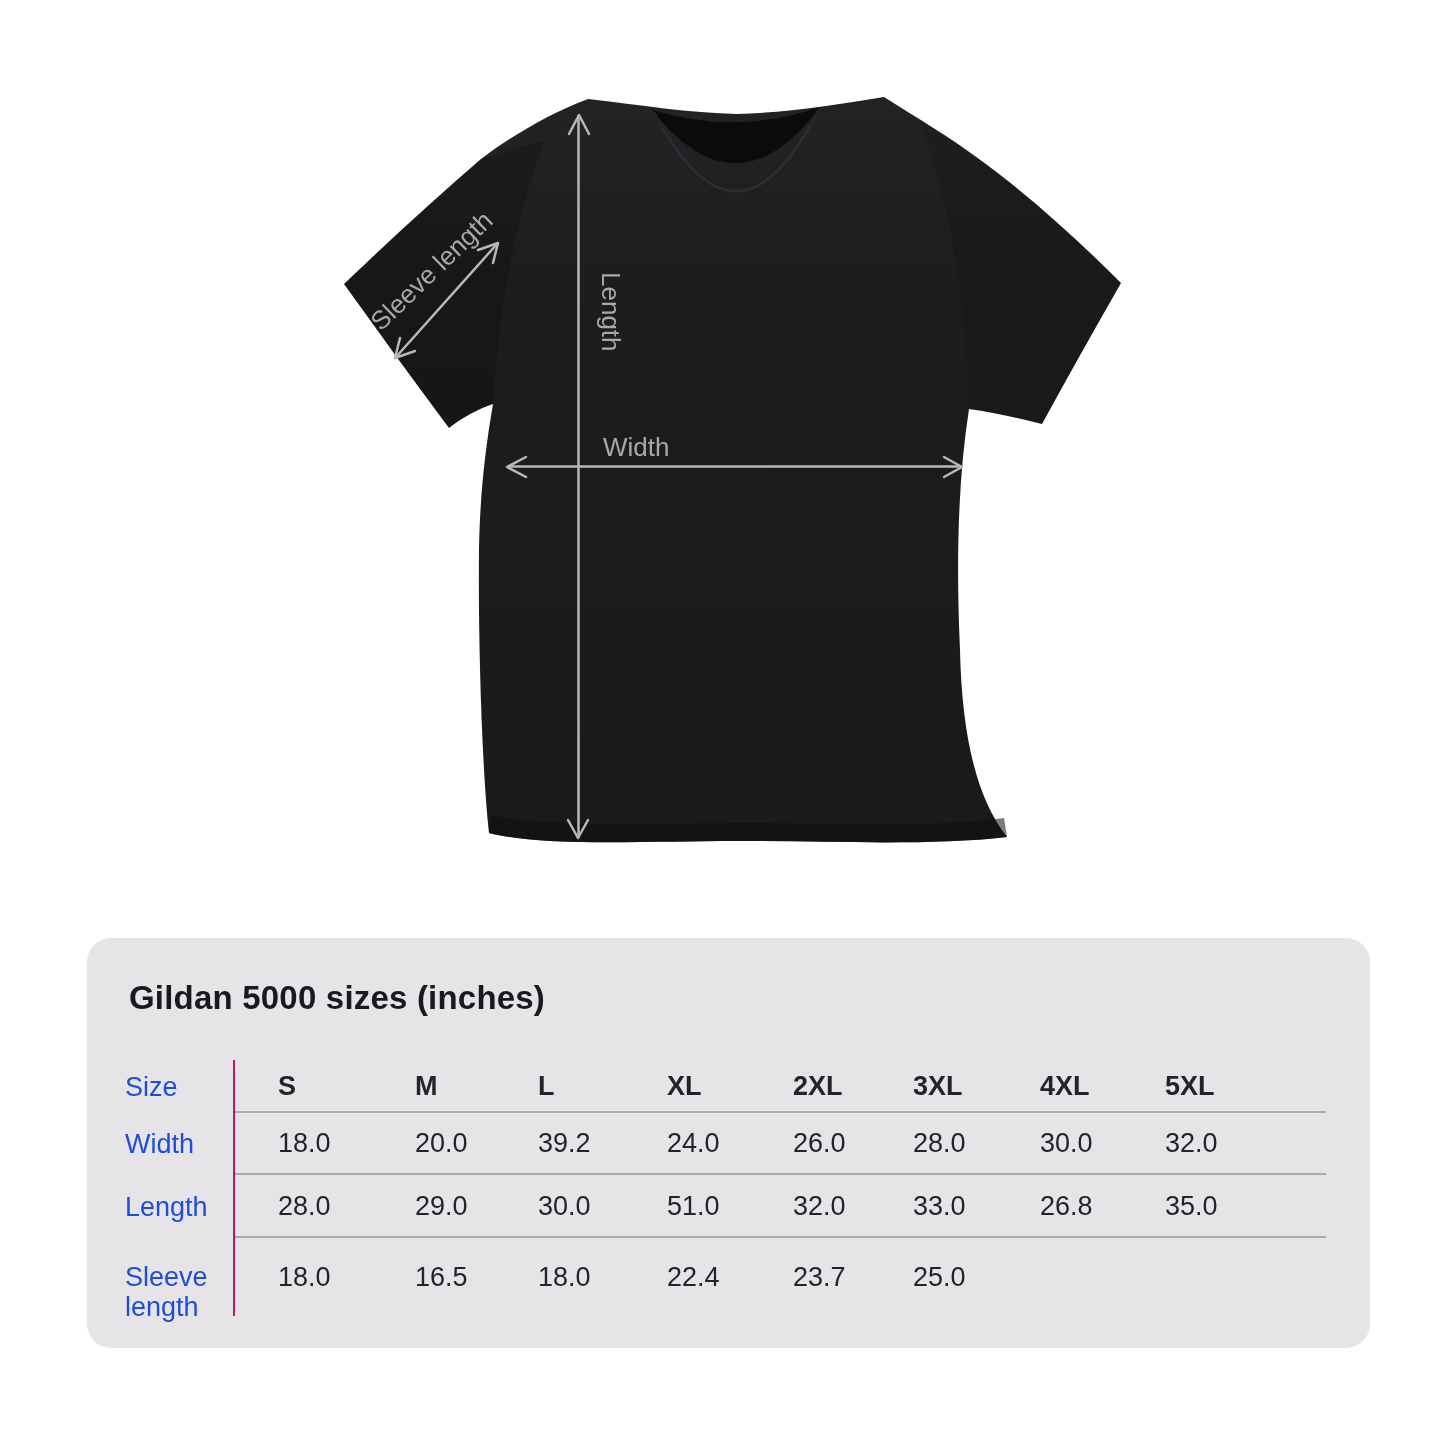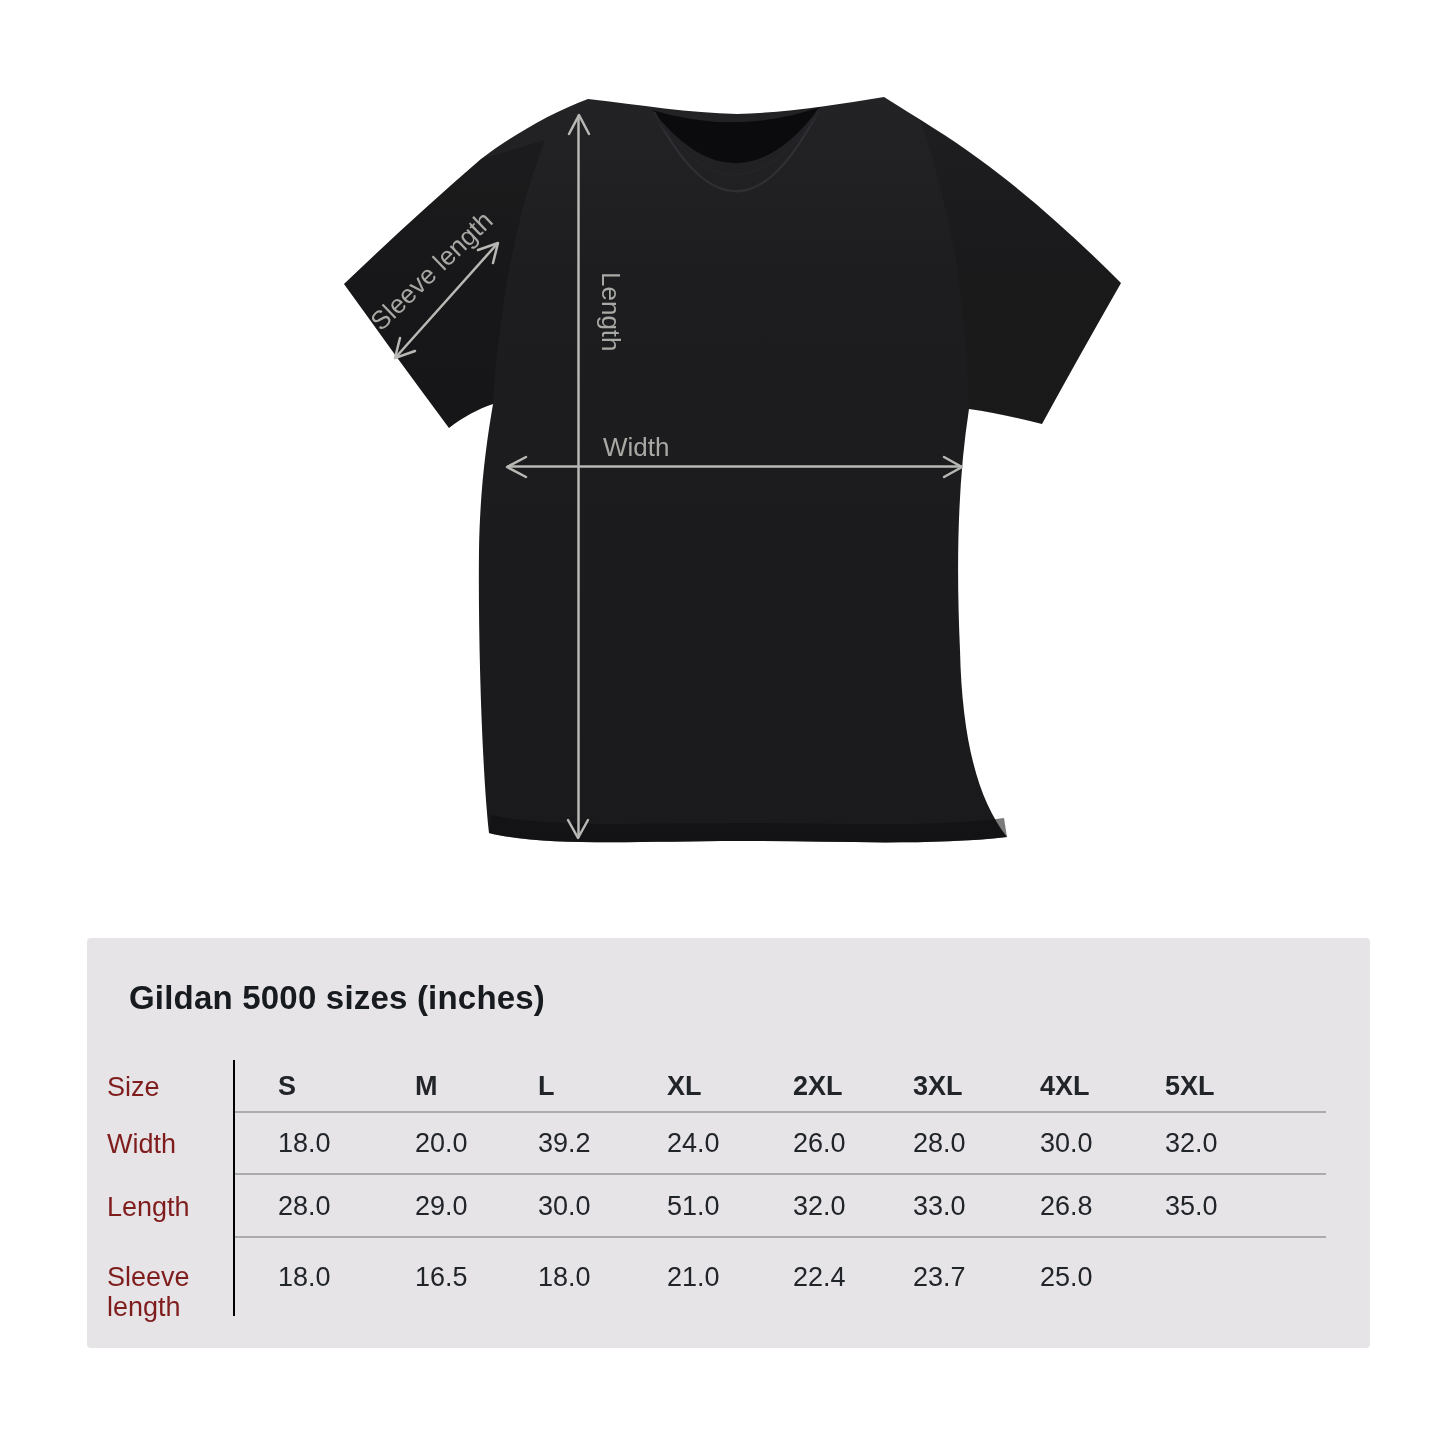--- a/index.html
+++ b/index.html
@@ -5,36 +5,36 @@
   html,body{margin:0;padding:0;background:#ffffff;}
   body{
     width:1445px;height:1445px;position:relative;overflow:hidden;
     font-family:"Liberation Sans","DejaVu Sans",sans-serif;
   }
   .stage{position:absolute;left:0;top:0;width:1445px;height:938px;background:#ffffff;}
   .stage svg{display:block;}
 
   .card{
     position:absolute;left:87px;top:938px;width:1283px;height:410px;
-    background:#e7e4e8;border-radius:4px;
+    background:#e7e4e8;border-radius:24px;
   }
   .card-title{
     margin:38px 44px 0 42px;font-size:33px;font-weight:bold;color:#171b1f;
     line-height:44px;letter-spacing:0.2px;
   }
   .size-table{
     margin:40px 44px 0 0;
     display:grid;
     grid-template-columns:148px 137px 123px 129px 126px 120px 127px 125px 204px;
     grid-template-rows:53px 62px 63px 78px;
   }
   .cell{display:flex;align-items:center;font-size:27px;color:#212529;line-height:30px;}
   .cell.data{padding-left:43px;}
   .cell.head{font-weight:bold;}
-  .cell.rowlabel{padding-left:20px;color:#7f1d1d;border-right:2px solid #000000;}
+  .cell.rowlabel{padding-left:38px;color:#1d4ed8;border-right:2px solid #be185d;}
   .cell.hline{border-bottom:2px solid #a9abae;}
   .row-sleeve{align-items:flex-start;padding-top:24px;}
 </style>
 </head>
 <body>
 
 <div class="stage">
   <svg viewBox="0 0 1445 938" width="1445" height="938">
     <defs>
       <linearGradient id="shirtGrad" x1="0" y1="0" x2="0" y2="1">
@@ -137,18 +137,17 @@
     <div class="cell data hline">51.0</div>
     <div class="cell data hline">32.0</div>
     <div class="cell data hline">33.0</div>
     <div class="cell data hline">26.8</div>
     <div class="cell data hline">35.0</div>
 
     <div class="cell rowlabel row-sleeve">Sleeve length</div>
     <div class="cell data row-sleeve">18.0</div>
     <div class="cell data row-sleeve">16.5</div>
     <div class="cell data row-sleeve">18.0</div>
-    <div class="cell data row-sleeve">21.0</div>
     <div class="cell data row-sleeve">22.4</div>
     <div class="cell data row-sleeve">23.7</div>
     <div class="cell data row-sleeve">25.0</div>
   </div>
 </div>
 
 </body></html>

